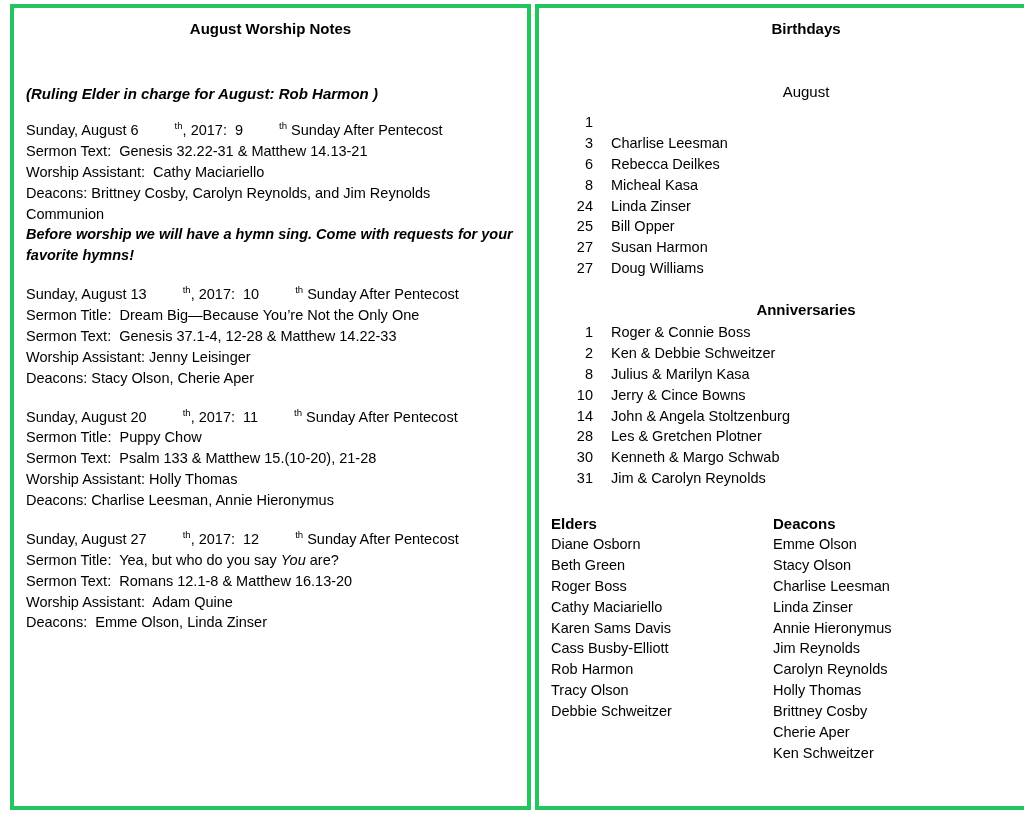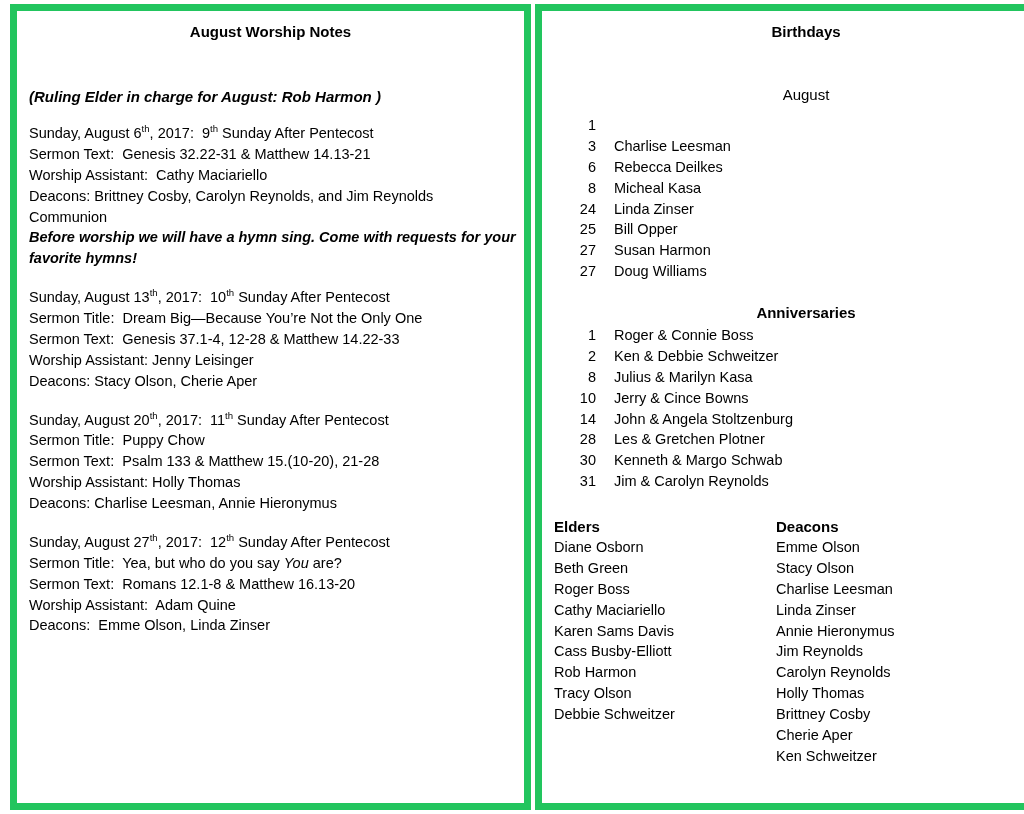--- a/index.html
+++ b/index.html
@@ -17,21 +17,21 @@
   .page {
     position: relative;
     width: 1024px;
     height: 814px;
     box-sizing: border-box;
   }
   .panel {
     position: absolute;
     top: 4px;
     bottom: 4px;
-    border: 7px solid #22c55e;
+    border: 4px solid #22c55e;
     box-sizing: border-box;
     overflow: hidden;
   }
   .panel-left {
     left: 10px;
     width: 521px;
   }
   .panel-right {
     left: 535px;
     width: 542px;
@@ -62,20 +62,21 @@
   }
   .service .note {
     font-weight: bold;
     font-style: italic;
     line-height: 1.44;
   }
   sup {
     font-size: 0.66em;
     vertical-align: super;
     line-height: 0;
+    margin-left: 36px;
   }
   .ital { font-style: italic; }
 
   
   .right-body {
     padding: 0 12px 0 12px;
   }
   .center-sub {
     text-align: center;
     margin-top: 46px;

